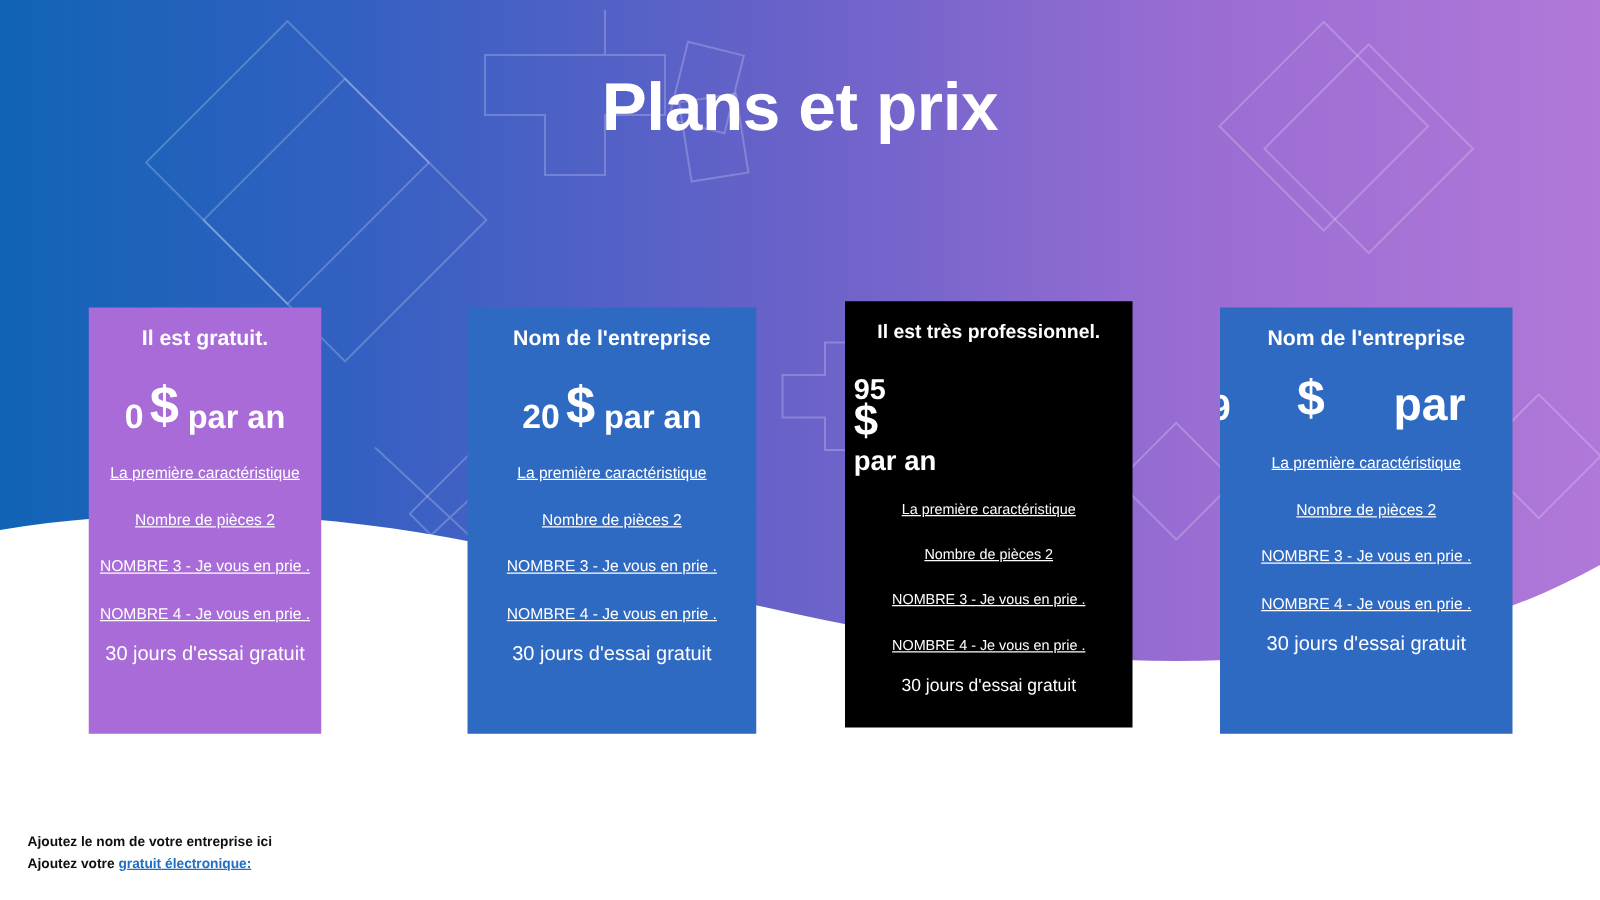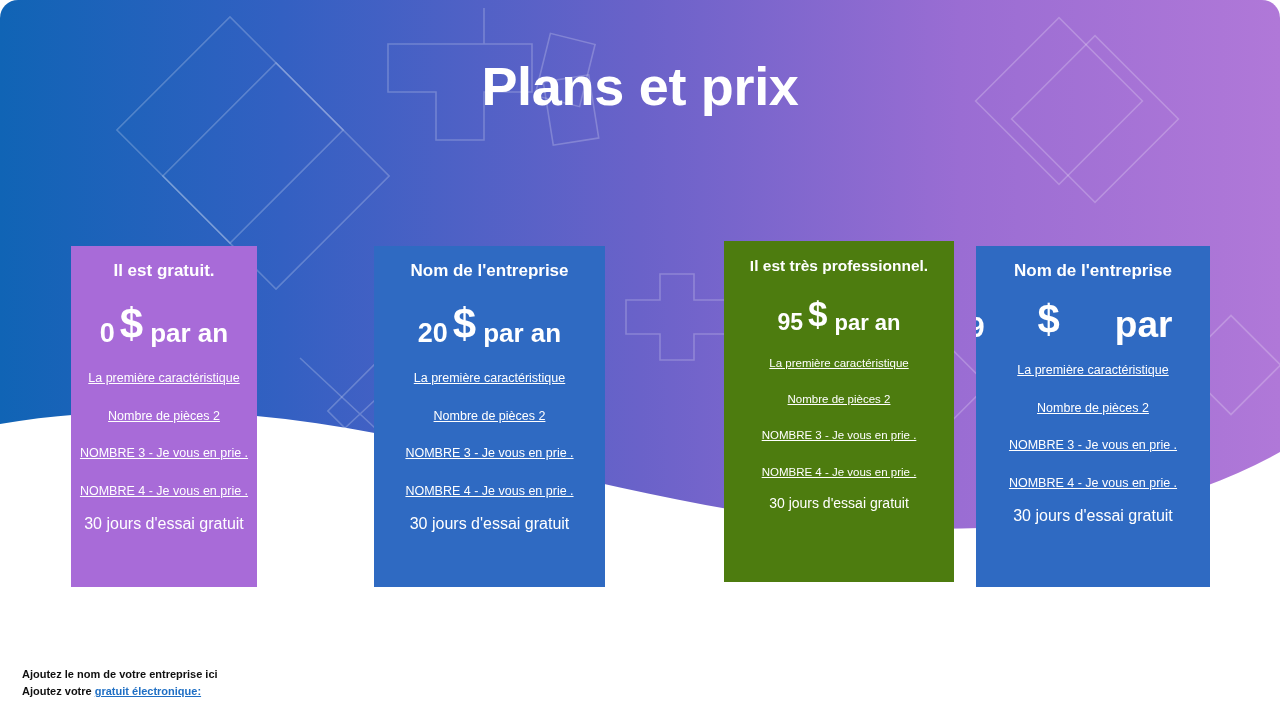--- a/index.html
+++ b/index.html
@@ -14,21 +14,20 @@
     font-family: "Liberation Sans", sans-serif;
     -webkit-font-smoothing: antialiased;
   }
 
   #slide {
     position: relative;
     width: 1280px;
     height: 720px;
     background: #ffffff;
     overflow: hidden;
-    border-radius: 18px;
   }
 
   
   .bg-band {
     position: absolute;
     left: 0;
     top: 0;
     width: 1280px;
     height: 560px;
     z-index: 1;
@@ -198,23 +197,23 @@
           <span class="price-amount" style="font-size: 27px;">20</span>
           <span class="price-currency" style="font-size: 42px; margin-left: 5px; position: relative; top: -4px;">$</span>
           <span class="price-period" style="font-size: 26px; margin-left: 7px;">par an</span>
         </div>
         <div class="feature" style="font-size: 12.5px; margin-top: 22px;">La première caractéristique</div>
         <div class="feature" style="font-size: 12.5px; margin-top: 23.5px;">Nombre de pièces 2</div>
         <div class="feature" style="font-size: 12.5px; margin-top: 23.5px;">NOMBRE 3 - Je vous en prie .</div>
         <div class="feature" style="font-size: 12.5px; margin-top: 23.5px;">NOMBRE 4 - Je vous en prie .</div>
         <div class="cta" style="font-size: 16px; margin-top: 16px;">30 jours d'essai gratuit</div>
       </div>
-      <div class="card" style="left: 676px; top: 241px; width: 230px; height: 341px; background: #4d7c0f; margin-left: 48px;">
+      <div class="card" style="left: 676px; top: 241px; width: 230px; height: 341px; background: #000000;">
         <div class="card-title" style="font-size: 15.5px; margin-top: 16px;">Il est très professionnel.</div>
-        <div class="price-row" style="margin-top: 26px;">
+        <div class="price-row" style="margin-top: 26px; flex-direction: column;">
           <span class="price-amount" style="font-size: 23px;">95</span>
           <span class="price-currency" style="font-size: 35px; margin-left: 5px; position: relative; top: -4px;">$</span>
           <span class="price-period" style="font-size: 22px; margin-left: 7px;">par an</span>
         </div>
         <div class="feature" style="font-size: 11.5px; margin-top: 22px;">La première caractéristique</div>
         <div class="feature" style="font-size: 11.5px; margin-top: 23px;">Nombre de pièces 2</div>
         <div class="feature" style="font-size: 11.5px; margin-top: 23px;">NOMBRE 3 - Je vous en prie .</div>
         <div class="feature" style="font-size: 11.5px; margin-top: 23px;">NOMBRE 4 - Je vous en prie .</div>
         <div class="cta" style="font-size: 14px; margin-top: 16px;">30 jours d'essai gratuit</div>
       </div>

